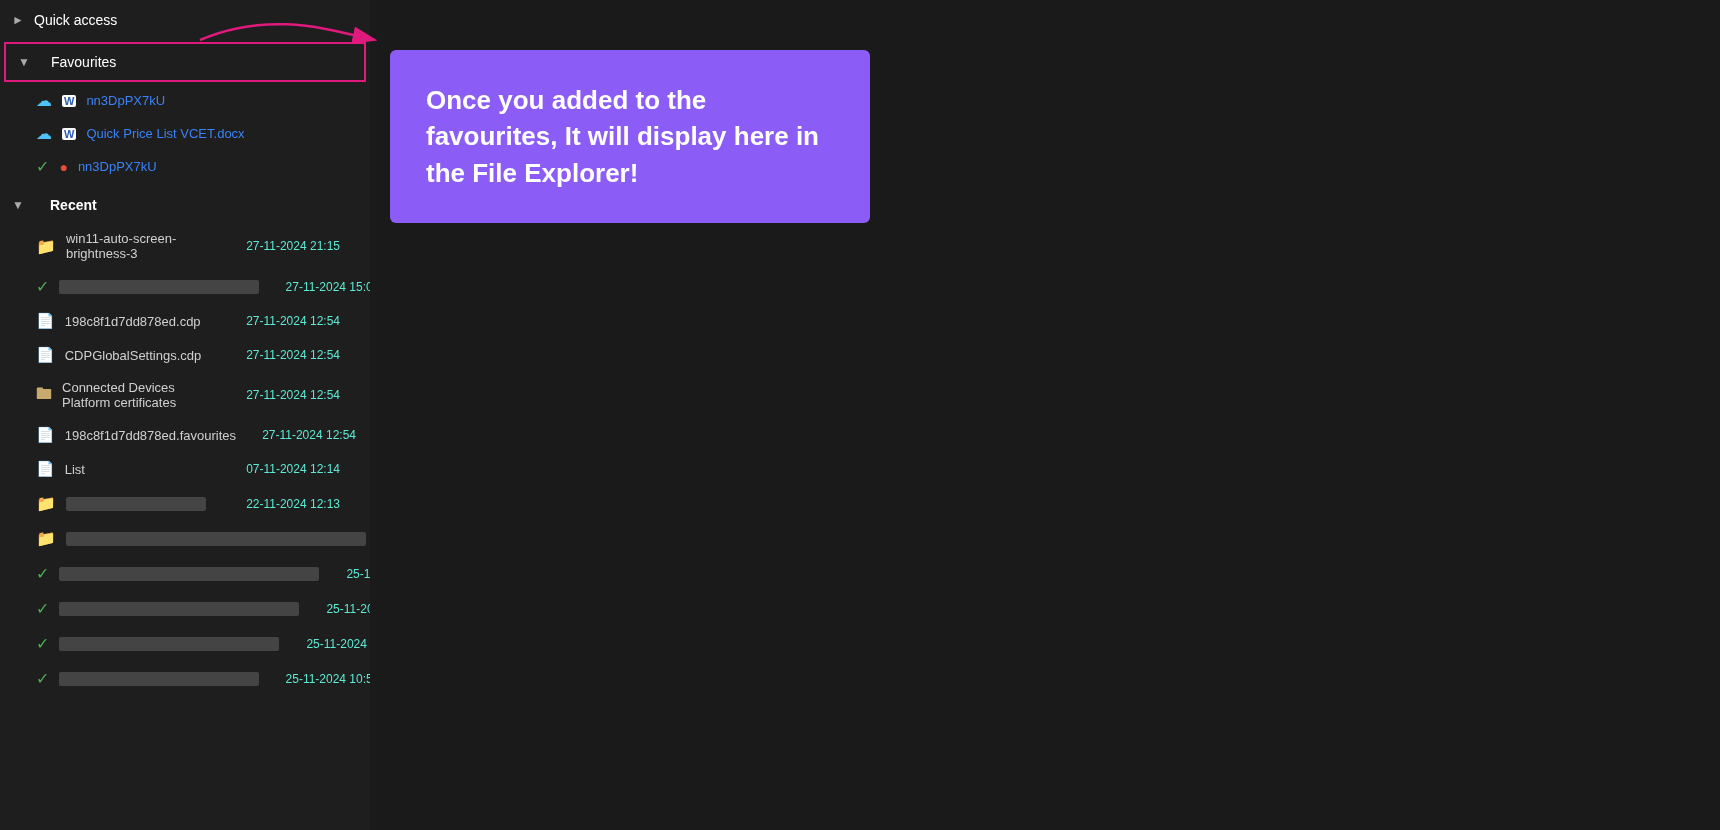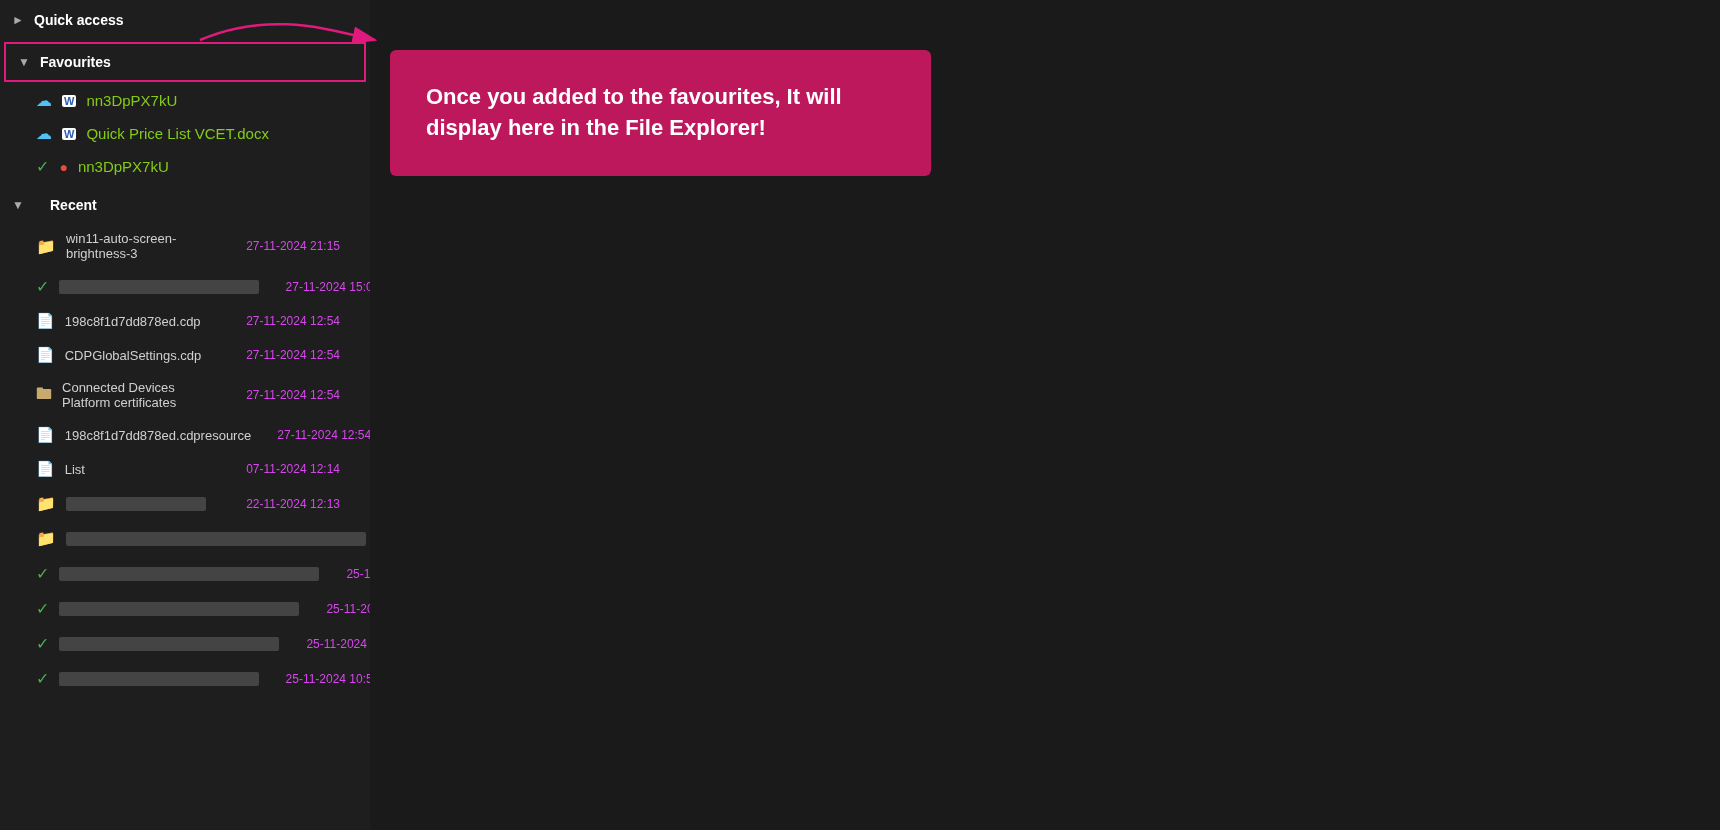--- a/index.html
+++ b/index.html
@@ -60,35 +60,36 @@
       align-items: center;
       padding: 10px 10px;
       cursor: pointer;
       gap: 8px;
       border: 2px solid #e0197d;
       margin: 2px 4px;
     }
 
     .section-label {
       font-size: 14px;
-      font-weight: 700;
+      font-weight: 400;
       color: #ffffff;
+      margin-left: 11px;
     }
 
     .fav-item {
       display: flex;
       align-items: center;
       padding: 7px 10px 7px 36px;
       cursor: pointer;
       gap: 10px;
     }
 
     .fav-item-name {
-      color: #84cc16;
-      font-size: 15px;
+      color: #3b82f6;
+      font-size: 13px;
     }
 
     .recent-header {
       display: flex;
       align-items: center;
       padding: 10px 10px;
       cursor: pointer;
       gap: 8px;
       margin-top: 4px;
     }
@@ -114,21 +115,21 @@
       gap: 10px;
       flex: 1;
     }
 
     .recent-item-name {
       color: #d0d0d0;
       font-size: 13px;
     }
 
     .recent-item-time {
-      color: #d946ef;
+      color: #5eead4;
       font-size: 12px;
       min-width: 140px;
       text-align: right;
       padding-right: 20px;
     }
 
     .blurred-text {
       background: #444;
       border-radius: 2px;
       color: transparent;
@@ -149,26 +150,26 @@
     .annotation-area {
       position: relative;
       flex: 1;
       background: #1a1a1a;
     }
 
     .tooltip-box {
       position: absolute;
       top: 50px;
       left: 20px;
-      width: 541px;
-      background: #be185d;
+      width: 480px;
+      background: #8b5cf6;
       border-radius: 6px;
       padding: 32px 36px;
       color: #fff;
-      font-size: 22px;
+      font-size: 26px;
       font-weight: 600;
       line-height: 1.4;
       text-align: left;
       z-index: 10;
     }
 
     
     .arrow-svg {
       position: absolute;
       top: 0;
@@ -184,21 +185,21 @@
   </style>
 </head>
 <body>
 
 <div class="container">
 
   <div class="sidebar">
 
     <div class="quick-access-row">
       <span class="chevron-right">►</span>
-      <span style="font-size:14px; font-weight:700; color:#fff;">Quick access</span>
+      <span style="font-size:14px; font-weight:400; color:#fff;">Quick access</span>
     </div>
 
     <div class="section-header">
       <span class="chevron-down">▼</span>
       <span class="section-label">Favourites</span>
     </div>
 
     <div class="fav-item">
       <span class="cloud-icon">☁</span>
 
@@ -257,21 +258,21 @@
       <div class="recent-item-left">
         <span style="color:#c8a96e; font-size:16px;">🖿</span>
         <span class="recent-item-name">Connected Devices Platform certificates</span>
       </div>
       <span class="recent-item-time">27-11-2024 12:54</span>
     </div>
 
     <div class="recent-item">
       <div class="recent-item-left">
         <span style="color:#ccc; font-size:15px;">📄</span>
-        <span class="recent-item-name">198c8f1d7dd878ed.cdpresource</span>
+        <span class="recent-item-name">198c8f1d7dd878ed.favourites</span>
       </div>
       <span class="recent-item-time">27-11-2024 12:54</span>
     </div>
 
     <div class="recent-item">
       <div class="recent-item-left">
         <span style="color:#ccc; font-size:15px;">📄</span>
         <span class="recent-item-name">List</span>
       </div>
       <span class="recent-item-time">07-11-2024 12:14</span>

